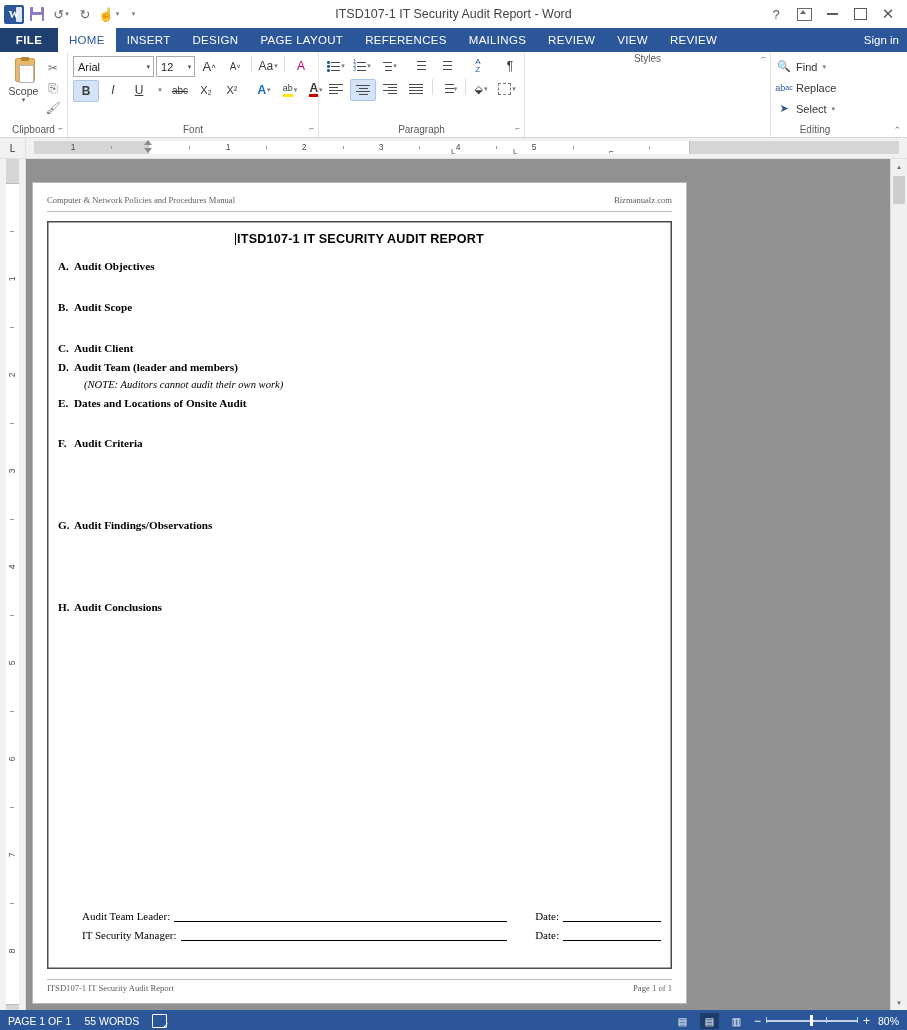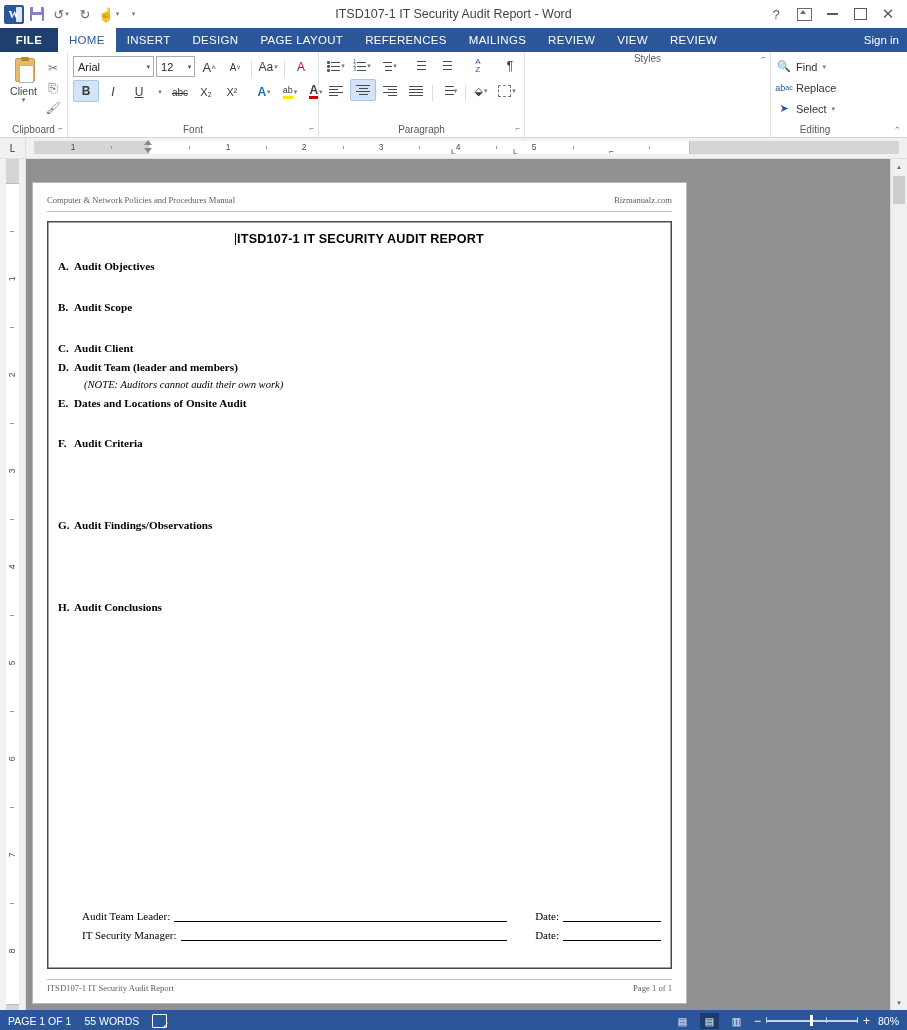--- a/index.html
+++ b/index.html
@@ -54,21 +54,21 @@
   .clipbd{position:absolute;left:3px;top:0;width:18px;height:22px;background:#e8b96a;border:1px solid #c89b4e;border-radius:2px;}
   .clipbd:before{content:"";position:absolute;left:5px;top:-2px;width:8px;height:4px;background:#b8862f;border-radius:1px;}
   .clippg{position:absolute;left:7px;top:7px;width:13px;height:16px;background:#fff;border:1px solid #b3b3b3;}
   .pastelbl{font-size:10.5px;color:#444;margin-top:1px;}
   .smallcaret{font-size:7px;color:#666;line-height:6px;}
   .clipsmall{display:flex;flex-direction:column;gap:3px;padding-top:3px;}
   .cbtn{width:18px;height:17px;display:flex;align-items:center;justify-content:center;font-size:12px;color:#6b6b6b;}
 
   .g-font{width:250px;}
   .fontrows{display:flex;flex-direction:column;gap:3px;width:100%;}
-  .frow{display:flex;align-items:flex-end;gap:2px;}
+  .frow{display:flex;align-items:flex-start;gap:2px;}
   .fontname{width:86px;height:19px;border:1px solid #ababab;background:#fff;font-size:11px;color:#222;
     display:flex;align-items:center;padding-left:4px;position:relative;}
   .fontsize{width:38px;height:19px;border:1px solid #ababab;background:#fff;font-size:11px;color:#222;
     display:flex;align-items:center;padding-left:4px;position:relative;}
   .combocaret{position:absolute;right:3px;font-size:7px;color:#555;}
   .ibtn{min-width:20px;height:20px;display:flex;align-items:center;justify-content:center;font-size:12px;color:#3b3b3b;padding:0 2px;}
   .ibtn.on{background:#d4e3f7;border:1px solid #a8c6e8;border-radius:2px;}
   .sep{width:1px;height:16px;background:#dcdcdc;margin:0 2px;}
   .hl-a{color:#1a6fb5;font-weight:bold;}
   .ul-yellow{border-bottom:3px solid #ffe600;line-height:11px;}
@@ -237,21 +237,21 @@
   <div class="ribbon">
 
     <div class="group g-clip">
       <div class="group-body">
         <div class="clipwrap">
           <div class="pastecol">
             <div class="pasteicon">
               <span class="clipbd"></span>
                 <span class="clippg"></span>
             </div>
-            <div class="pastelbl">Client</div>
+            <div class="pastelbl">Scope</div>
             <div class="smallcaret">▾</div>
           </div>
           <div class="clipsmall">
             <div class="cbtn">
                 <span>✂</span>
               </div>
             <div class="cbtn">
                 <span>⎘</span>
               </div>
             <div class="cbtn">

